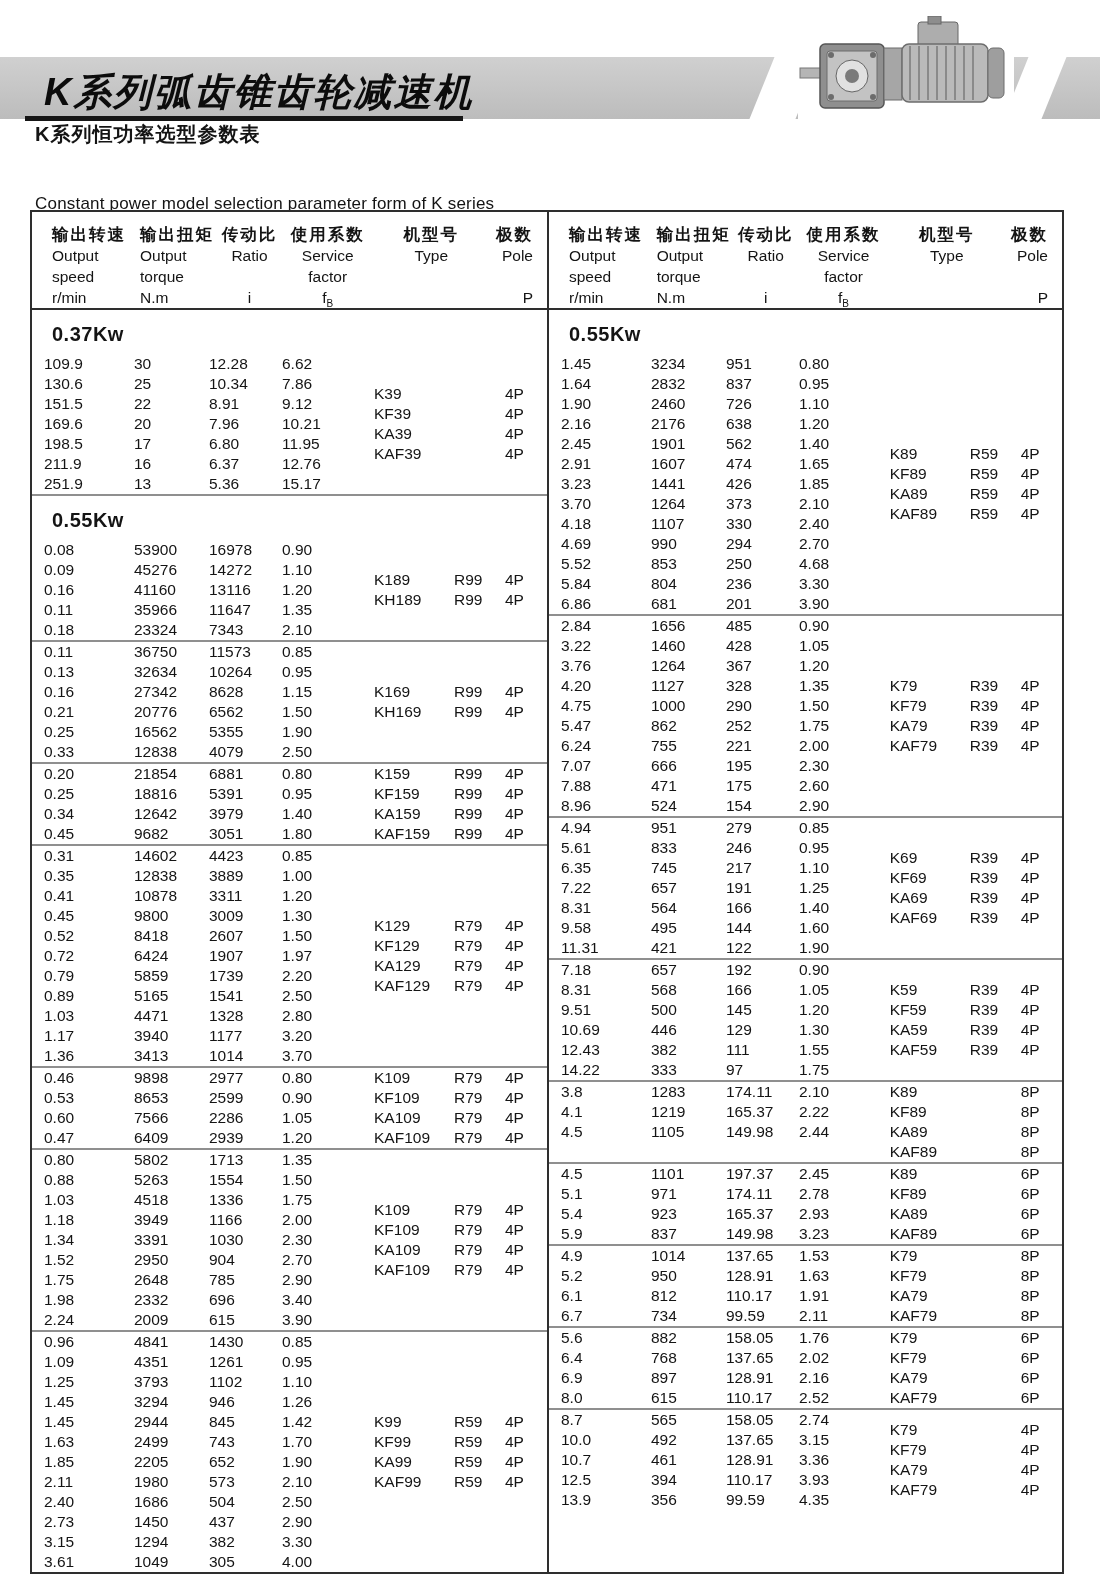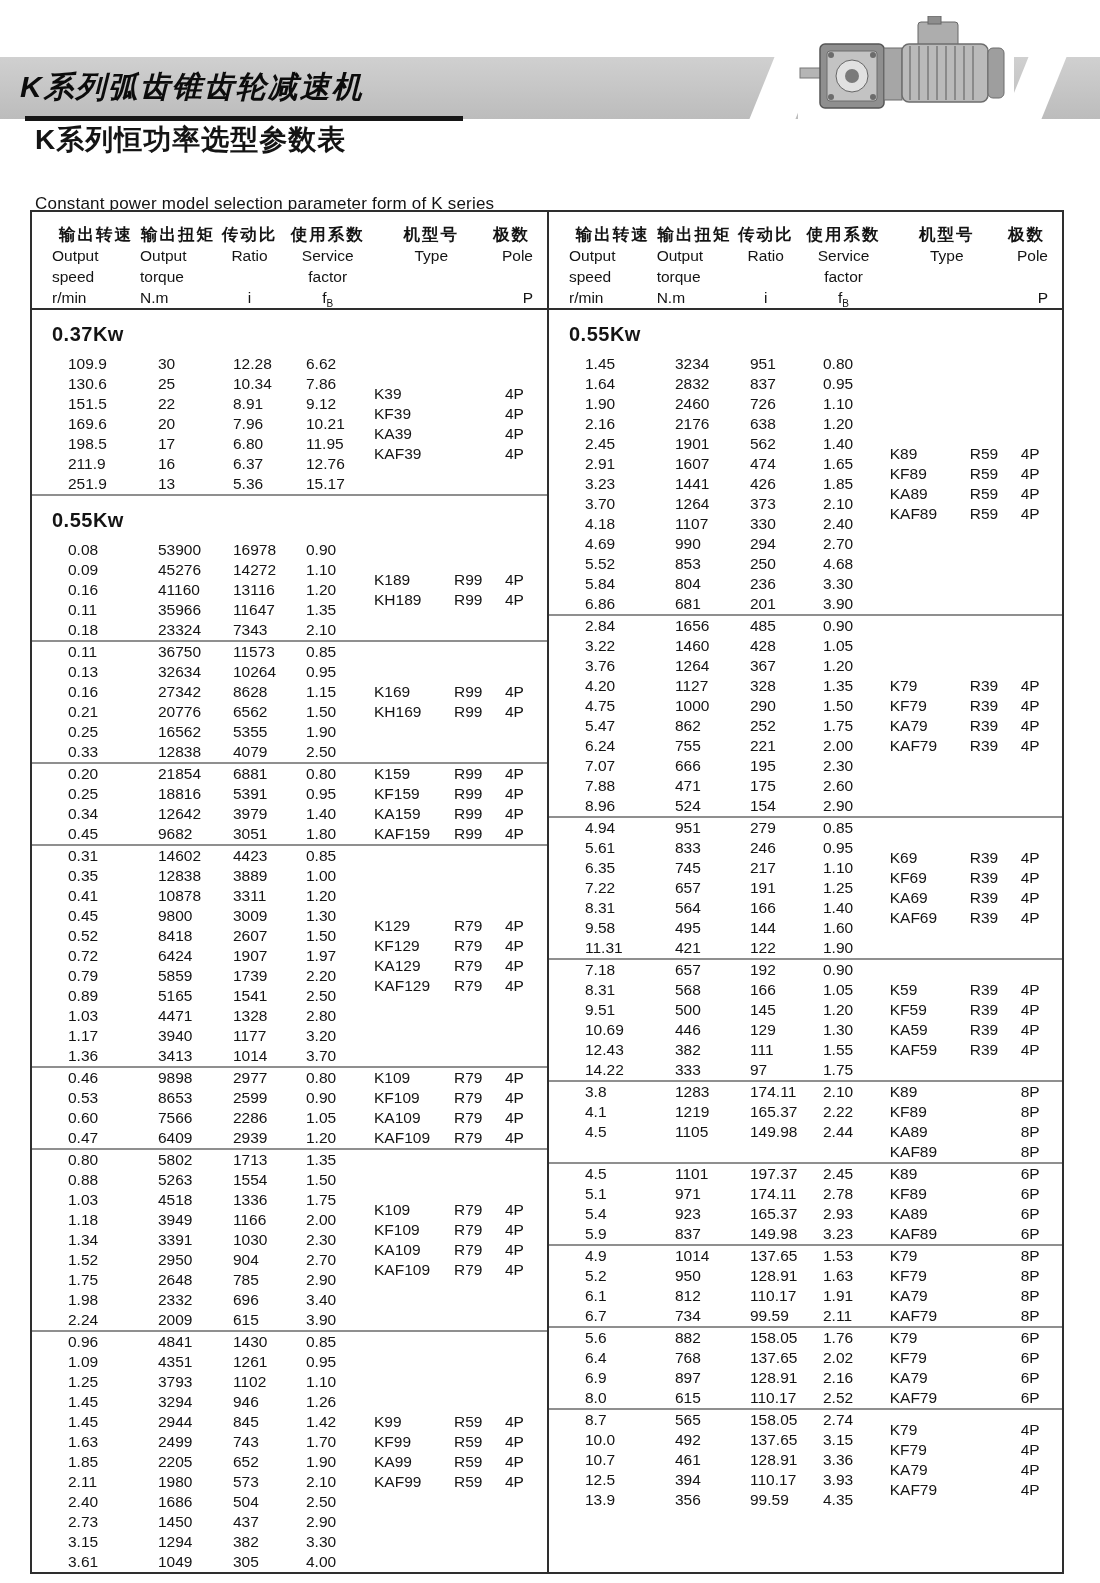--- a/index.html
+++ b/index.html
@@ -5,50 +5,50 @@
   html,body{margin:0;padding:0;background:#fff;}
   .sheet{position:relative;width:1100px;height:1583px;background:#fff;overflow:hidden;
          font-family:"Liberation Sans","DejaVu Sans",sans-serif;color:#141414;}
 
   
   .band{position:absolute;left:0;top:57px;width:1100px;height:62px;
         background:linear-gradient(180deg,#d0d0d0,#bcbcbc);}
   .band-slash{position:absolute;top:50px;height:76px;background:#fff;transform:skewX(-22deg);}
   .s1{left:762px;width:46px;}
   .s2{left:1016px;width:38px;}
-  .band-title{position:absolute;left:20px;top:67px;font-size:30px;font-weight:bold;font-style:italic;
+  .band-title{position:absolute;left:44px;top:67px;font-size:38px;font-weight:bold;font-style:italic;
               letter-spacing:2px;color:#0c0c0c;white-space:nowrap;}
   .band-underline{position:absolute;left:25px;top:116px;width:438px;height:5px;background:#161616;}
   .photo{position:absolute;left:798px;top:16px;width:216px;height:106px;background:#fff;}
 
   
-  .heading-zh{position:absolute;left:35px;top:121px;margin:0;font-size:28px;font-weight:bold;letter-spacing:1px;}
+  .heading-zh{position:absolute;left:35px;top:121px;margin:0;font-size:20px;font-weight:bold;letter-spacing:1px;}
   .heading-en{position:absolute;left:35px;top:154px;font-size:17px;letter-spacing:0.2px;margin-top:40px;}
 
   
   .k-table{position:absolute;left:30px;top:210px;width:1034px;display:flex;
            border:2px solid #2e2e2e;box-sizing:border-box;background:#fff;}
   .half{width:515px;display:flex;flex-direction:column;box-sizing:border-box;}
   .half.right{border-left:2px solid #2e2e2e;}
 
   .col-header{display:flex;padding:12px 0 0 20px;height:98px;box-sizing:border-box;
               border-bottom:2px solid #2e2e2e;}
   .hcell{display:flex;flex-direction:column;}
   .hc0{width:90px;} .hc1{width:78px;} .hc2{width:68px;text-align:center;}
   .hc3{width:92px;text-align:center;} .hc4{width:120px;text-align:center;}
   .hc5{width:44px;text-align:right;padding-right:14px;}
   .hline{height:21px;line-height:21px;font-size:15.5px;white-space:nowrap;}
-  .hzh{font-weight:bold;font-size:16.5px;letter-spacing:2px;text-align:center;}
+  .hzh{font-weight:bold;font-size:16.5px;letter-spacing:2px;}
   .hsub{font-size:10px;}
 
   .power{font-size:20px;font-weight:bold;padding:8px 0 4px 20px;line-height:32px;letter-spacing:0.5px;}
   .hsep{border-top:2px solid #8f8f8f;height:0;}
 
   .block{display:flex;}
-  .nums{width:342px;padding-left:36px;box-sizing:border-box;}
+  .nums{width:342px;padding-left:12px;box-sizing:border-box;}
   .nrow{display:grid;grid-template-columns:90px 75px 73px auto;height:20px;line-height:20px;}
   .ncell{font-size:15.5px;white-space:nowrap;}
   .types{width:173px;display:flex;flex-direction:column;justify-content:center;}
   .trow{display:grid;grid-template-columns:80px 51px auto;height:20px;line-height:20px;}
   .tcell{font-size:15.5px;white-space:nowrap;}
 </style>
 </head>
 <body>
 
 <div class="sheet">

